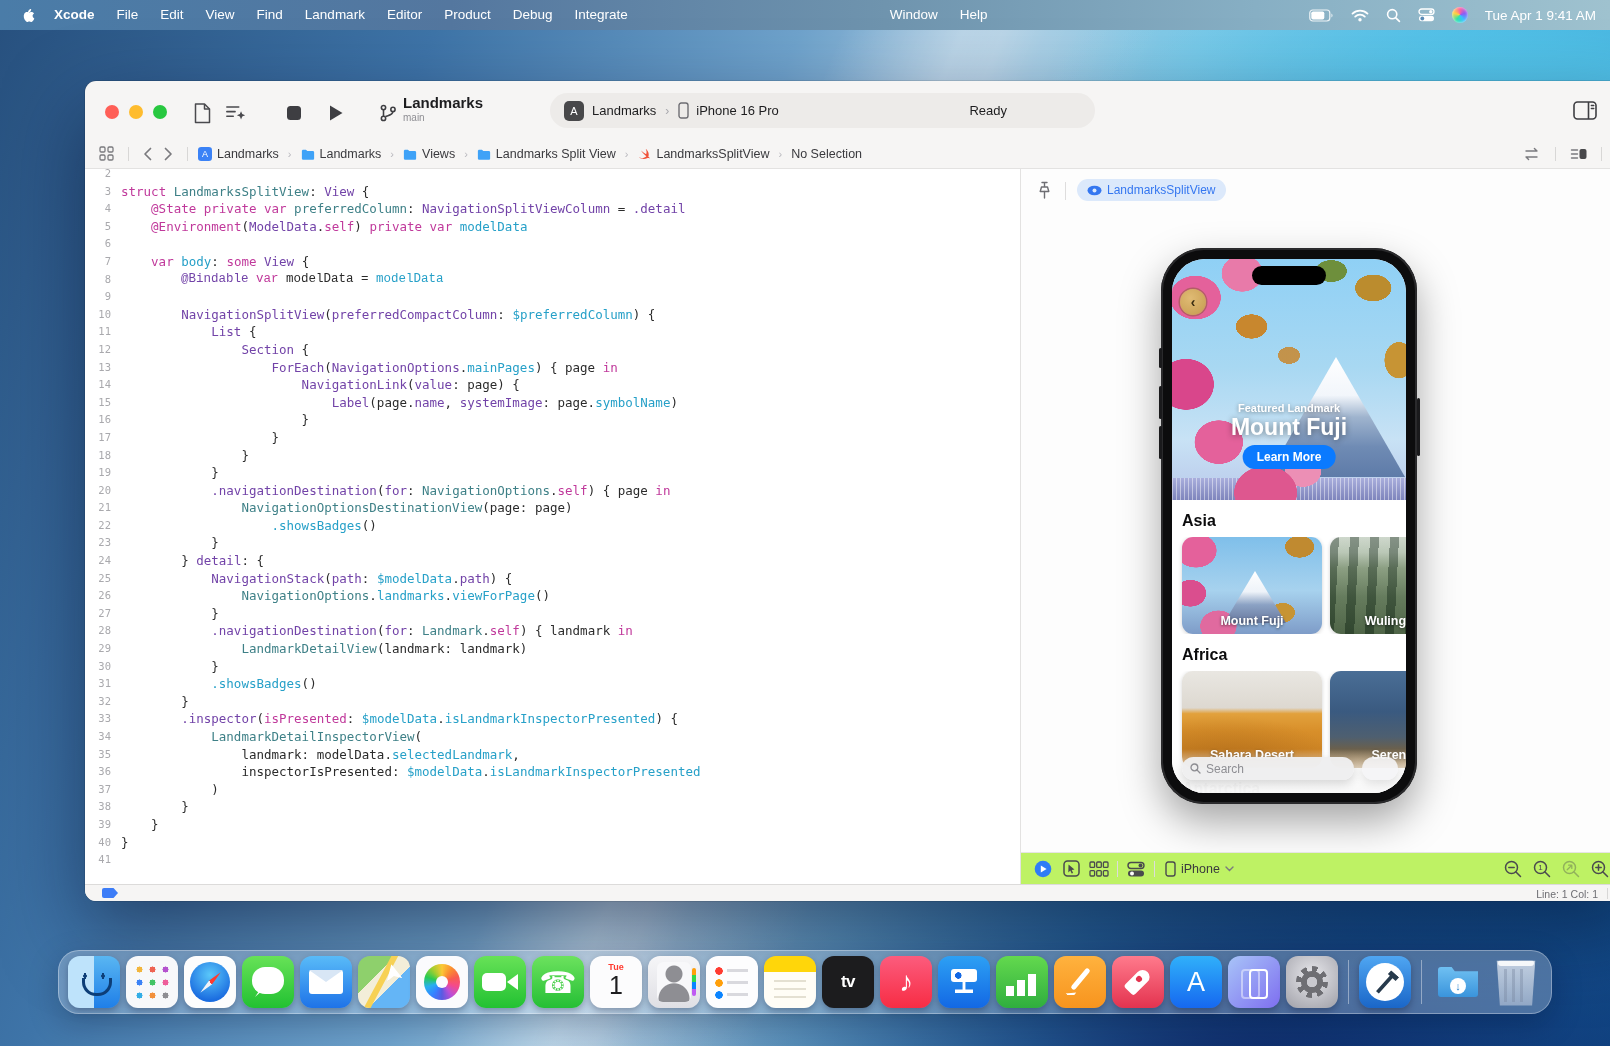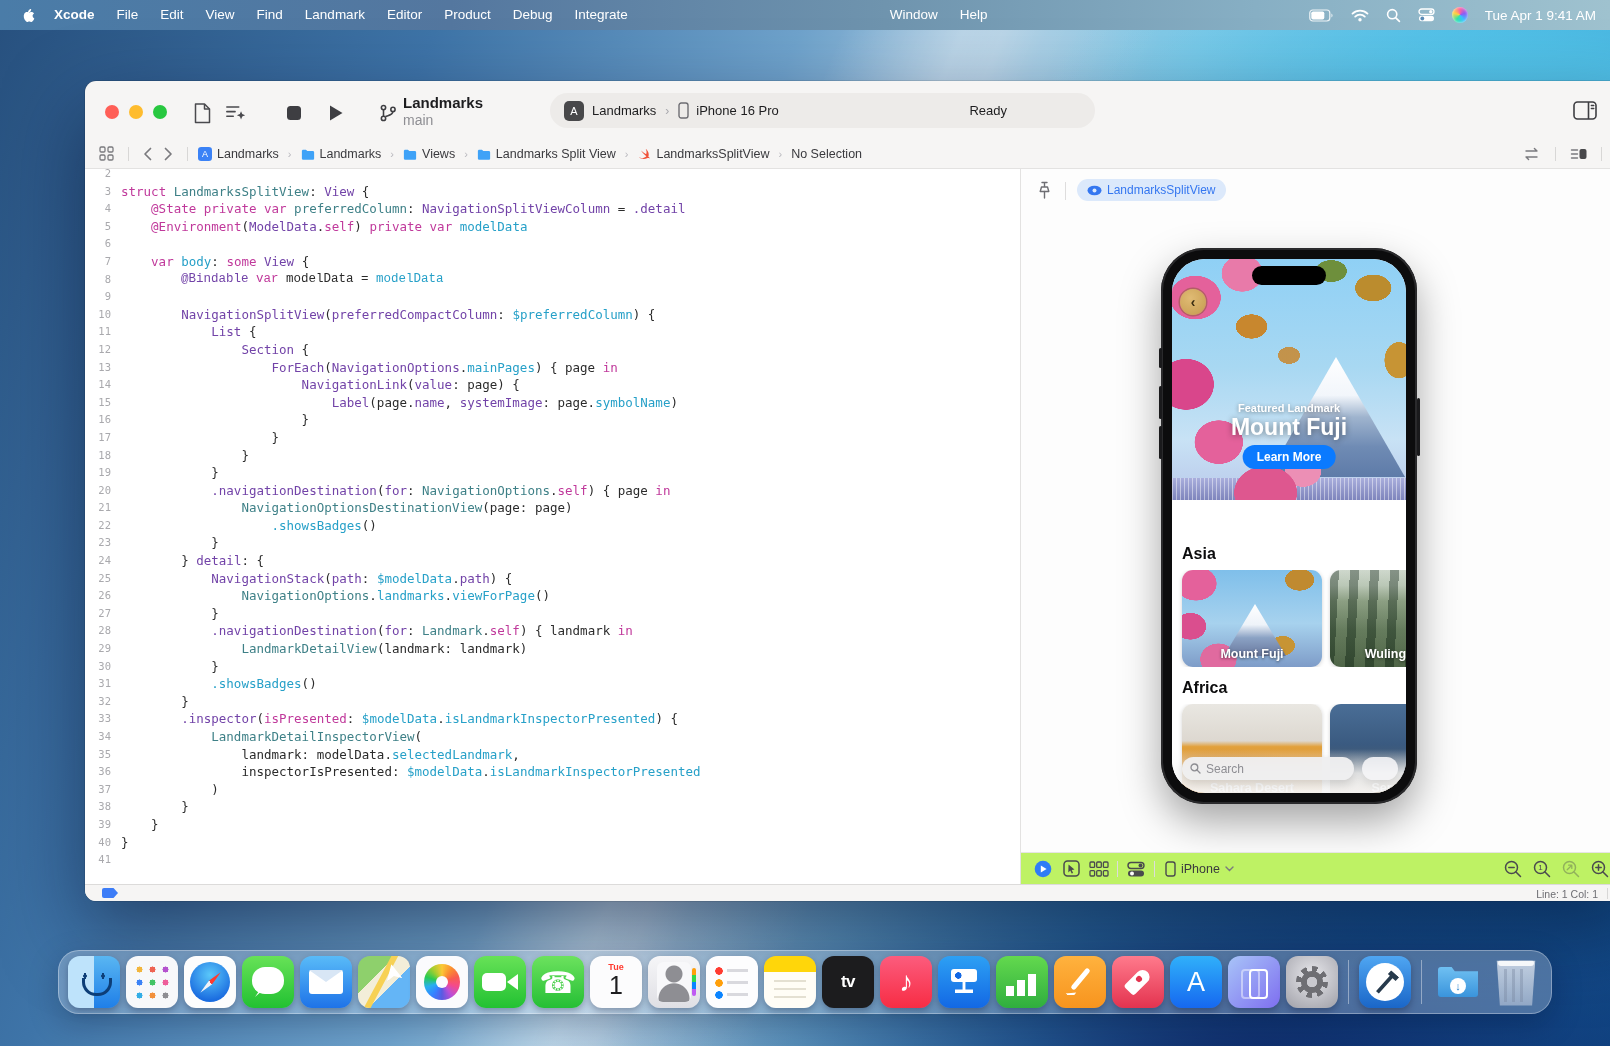--- a/index.html
+++ b/index.html
@@ -25,21 +25,21 @@
   .mb-clock { font-size:13.5px; }
   
   .window { position:absolute; left:85px; top:81px; width:1560px; height:820px;
     background:#f6f5f4; border-radius:11px; box-shadow:0 32px 80px rgba(0,10,40,.5), 0 0 0 .5px rgba(0,0,0,.2);
     overflow:hidden; }
   .titlebar { position:absolute; left:0; top:0; right:0; height:58px; }
   .tl { position:absolute; top:24px; width:14px; height:14px; border-radius:50%; }
   .toolbtn { position:absolute; top:21px; width:22px; height:22px; display:flex; align-items:center; justify-content:center; }
   .proj-block { position:absolute; left:318px; top:13px; }
   .proj-name { font-size:15px; font-weight:700; color:#1d1d1f; }
-  .proj-branch { font-size:14px; color:#8e8e93; margin-top:1px; }
+  .proj-branch { font-size:10px; color:#8e8e93; margin-top:1px; }
   .scheme { position:absolute; left:465px; top:12px; width:545px; height:35px; border-radius:18px;
     background:#edebe9; display:flex; align-items:center; font-size:13px; color:#1d1d1f; padding:0 14px; }
   .scheme .appbadge { width:20px; height:20px; border-radius:5px; background:#48484a; color:#fff;
     font-size:11px; display:flex; align-items:center; justify-content:center; margin-right:8px; }
   .scheme .chev { color:#a8a8ad; margin:0 9px; font-size:12px; }
   .scheme .ready { position:absolute; right:88px; color:#1d1d1f; }
   .insp-toggle { position:absolute; right:48px; top:20px; }
   
   .jumpbar { position:absolute; left:0; top:58px; right:0; height:30px; display:flex; align-items:center;
     font-size:12.5px; color:#3a3a3e; border-bottom:1px solid #e3e2e1; background:#f6f5f4; }
@@ -91,21 +91,21 @@
       radial-gradient(18px 14px at 50% 40%, rgba(200,135,46,.85) 0 60%, transparent 61%); }
   .backbtn { position:absolute; left:8px; top:30px; width:26px; height:26px; border-radius:50%; z-index:30;
     background:radial-gradient(circle at 40% 35%, #e0bb74, #c49a4e); box-shadow:0 0 0 1.5px rgba(120,90,40,.45);
     color:#2f2villain410; color:#3a2d12; font-size:14px; font-weight:700; display:flex; align-items:center; justify-content:center; }
   .kicker { position:absolute; left:0; top:143px; width:100%; text-align:center; color:#fff;
     font-size:11px; font-weight:700; text-shadow:0 1px 4px rgba(0,0,0,.45); z-index:20; }
   .herotitle { position:absolute; left:0; top:155px; width:100%; text-align:center; color:#fff;
     font-size:23px; font-weight:700; text-shadow:0 1px 6px rgba(0,0,0,.45); z-index:20; }
   .learn { position:absolute; left:50%; transform:translateX(-50%); top:186px; background:#0a7aff; color:#fff;
     font-size:12px; font-weight:600; padding:5px 14px; border-radius:13px; z-index:20; white-space:nowrap; }
-  .sheet { position:absolute; left:0; top:241px; width:234px; bottom:0; background:#fff; overflow:hidden;margin-top:33px; }
+  .sheet { position:absolute; left:0; top:241px; width:234px; bottom:0; background:#fff; overflow:hidden; }
   .psec-title { font-size:16px; font-weight:700; color:#0c0c0d; margin:12px 0 7px 10px; }
   .psec-title.faded { color:#3c3c43; opacity:.4; filter:blur(.5px); }
   .crow { display:flex; gap:8px; padding-left:10px; overflow:hidden; }
   .pcard { position:relative; width:140px; height:97px; border-radius:11px; flex:0 0 140px; overflow:hidden;
     box-shadow:0 1px 4px rgba(0,0,0,.18); }
   .clabel { position:absolute; bottom:6px; left:0; width:140px; text-align:center; color:#fff; font-size:12.5px;
     font-weight:700; text-shadow:0 1px 3px rgba(0,0,0,.55); white-space:nowrap; }
   .pc-fuji { background:
       radial-gradient(34px 28px at 10% 14%, #e4619b 0 60%, transparent 61%),
       radial-gradient(26px 22px at 6% 58%, #da4e8e 0 60%, transparent 61%),

